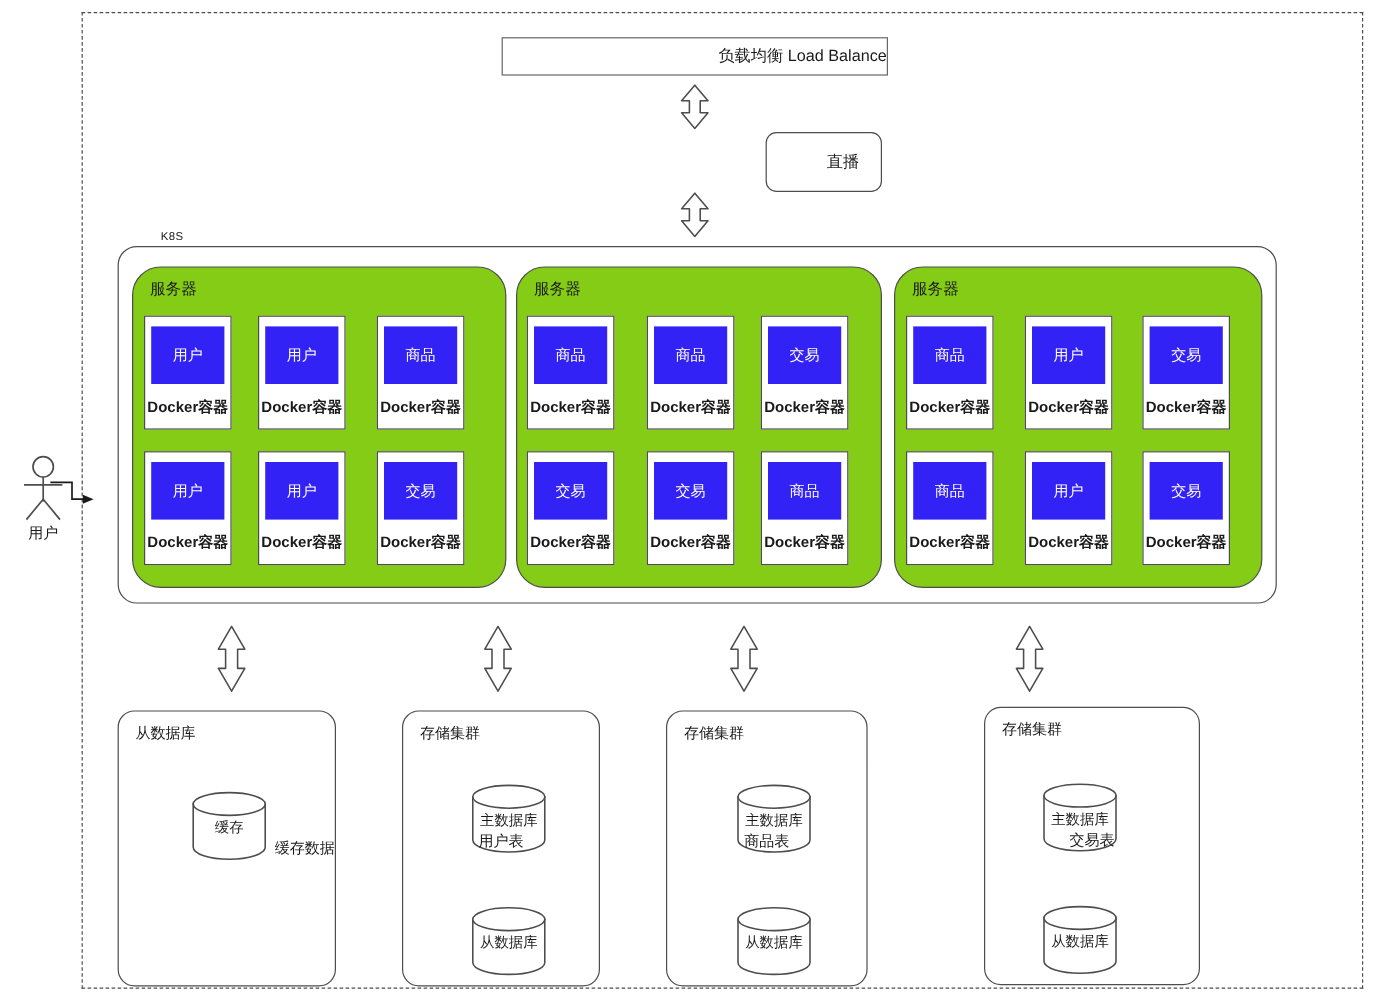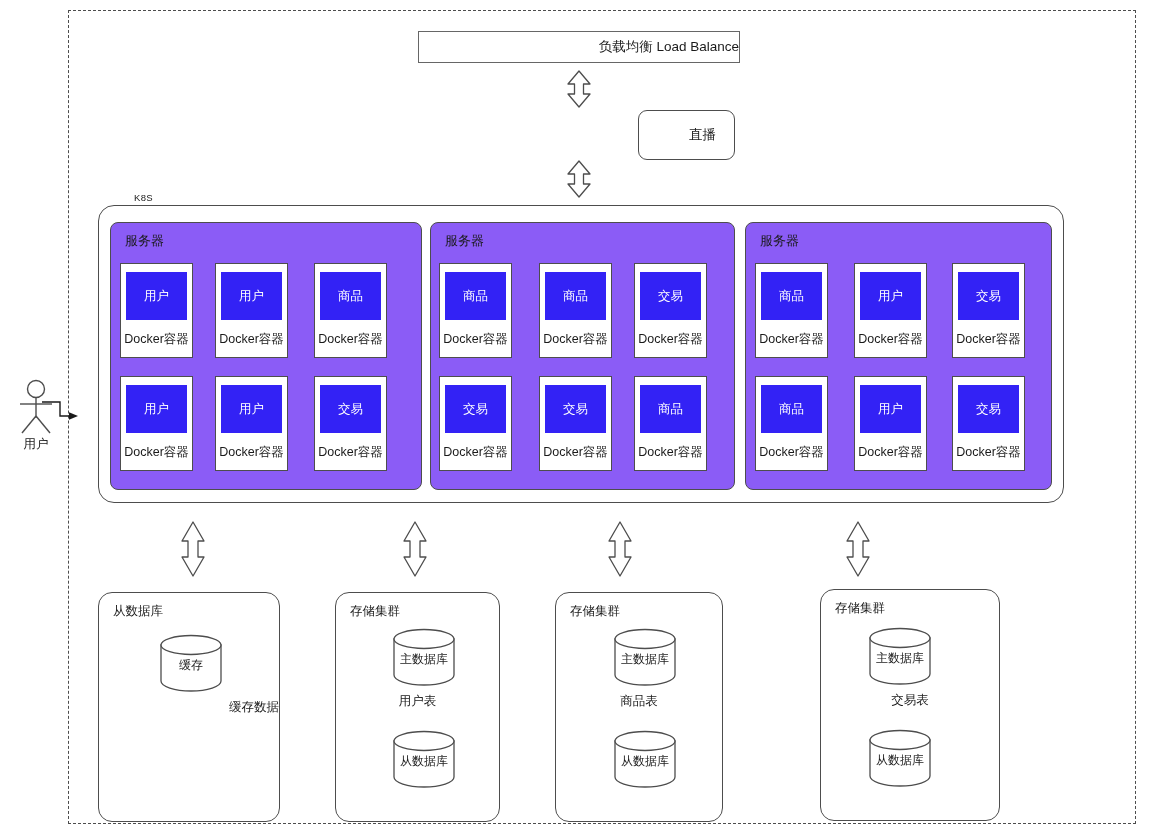--- a/index.html
+++ b/index.html
@@ -59,22 +59,22 @@
   }
   .k8s-label {
     font-size: 9.5px;
     color: #1a1a1a;
     letter-spacing: .3px;
     white-space: nowrap;
   }
 
   .server-box {
     border: 1.3px solid #4d4d4d;
-    border-radius: 8px;
-    background: #8b5cf6;
+    border-radius: 24px;
+    background: #84cc16;
   }
   .server-label {
     position: absolute;
     left: 14px; top: 9px;
     font-size: 13px;
     color: #1a1a1a;
     white-space: nowrap;
   }
 
   
@@ -96,20 +96,21 @@
     white-space: nowrap;
   }
   .docker .cap {
     position: absolute;
     left: 0; right: 0;
     bottom: 9px;
     text-align: center;
     font-size: 12.5px;
     color: #1a1a1a;
     white-space: nowrap;
+    font-weight: bold;
   }
 
   
   .store-box {
     border: 1.3px solid #4d4d4d;
     border-radius: 14px;
     background: #ffffff;
   }
   .store-label {
     position: absolute;
@@ -118,21 +119,21 @@
     color: #1a1a1a;
     white-space: nowrap;
   }
   .db-caption {
     position: absolute;
     text-align: center;
     font-size: 12.5px;
     color: #1a1a1a;
     white-space: nowrap;
   }
-  .cyl { position: absolute; }
+  .cyl { position: absolute; margin-top: 25px; }
   .cyl svg { display: block; overflow: visible; }
   .cyl .cyl-text {
     position: absolute;
     left: 0; right: 0;
     top: 50%;
     transform: translateY(-38%);
     text-align: center;
     font-size: 12px;
     color: #1a1a1a;
     white-space: nowrap;

